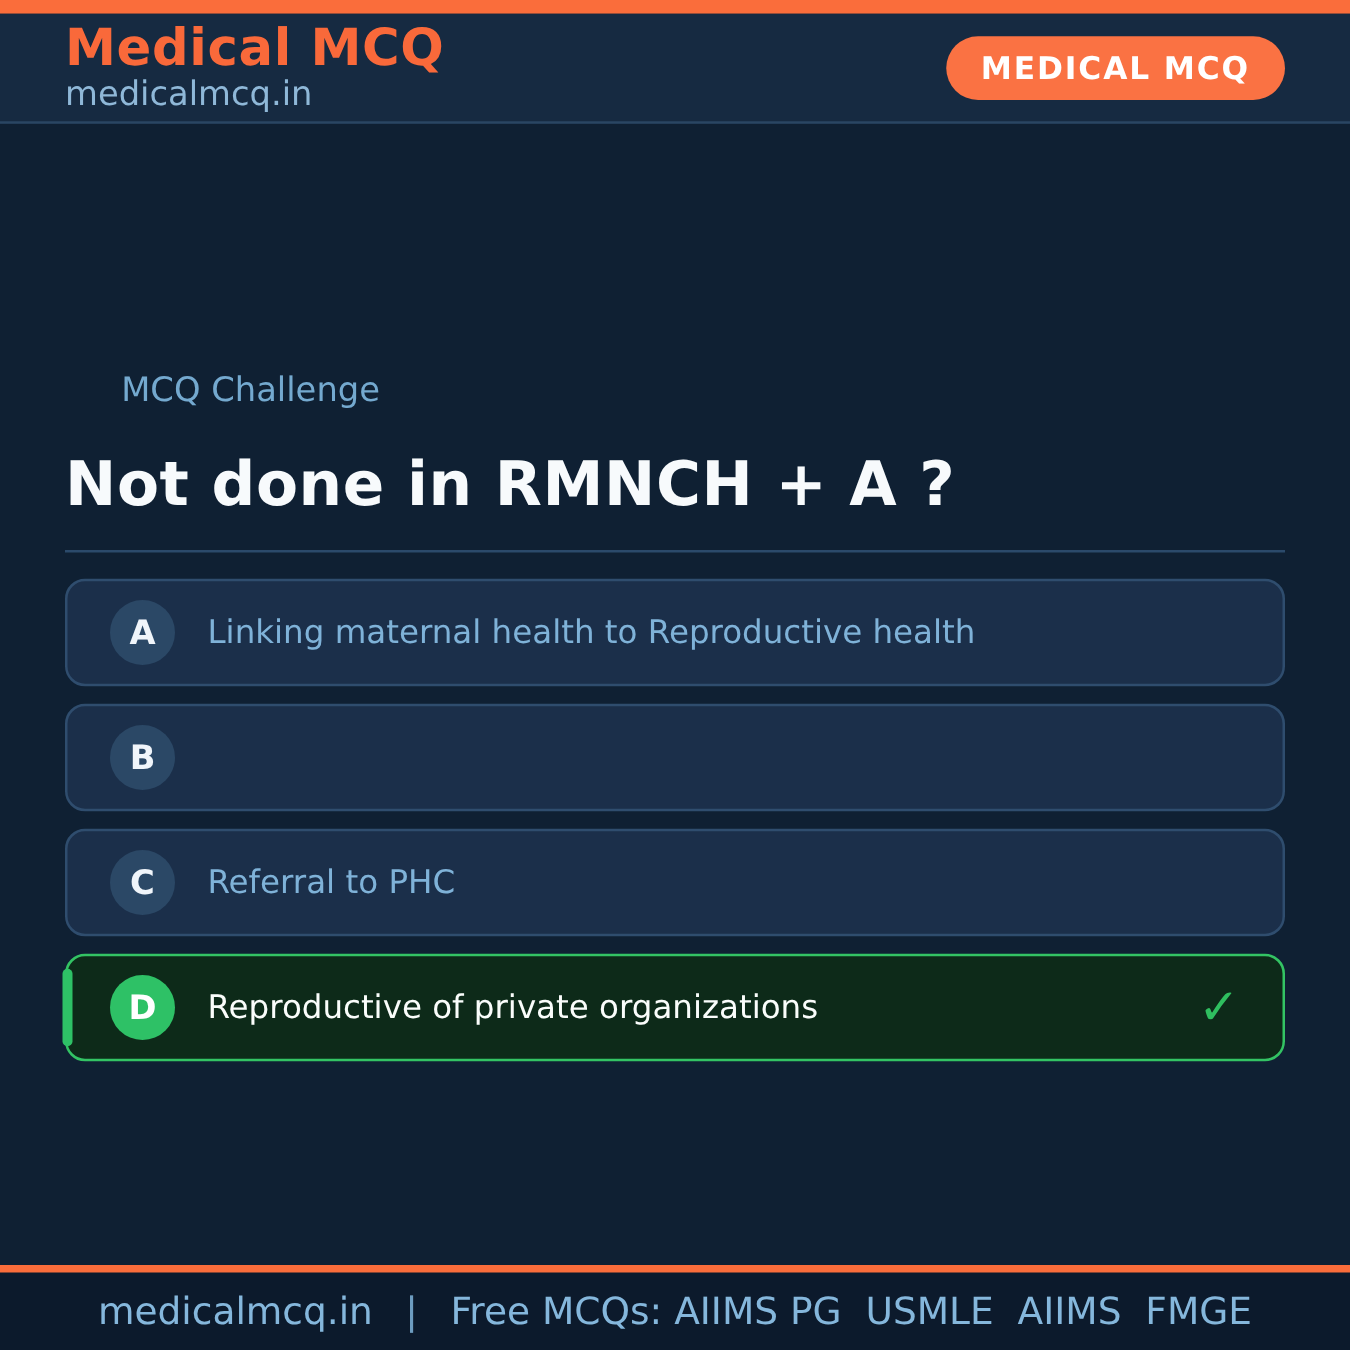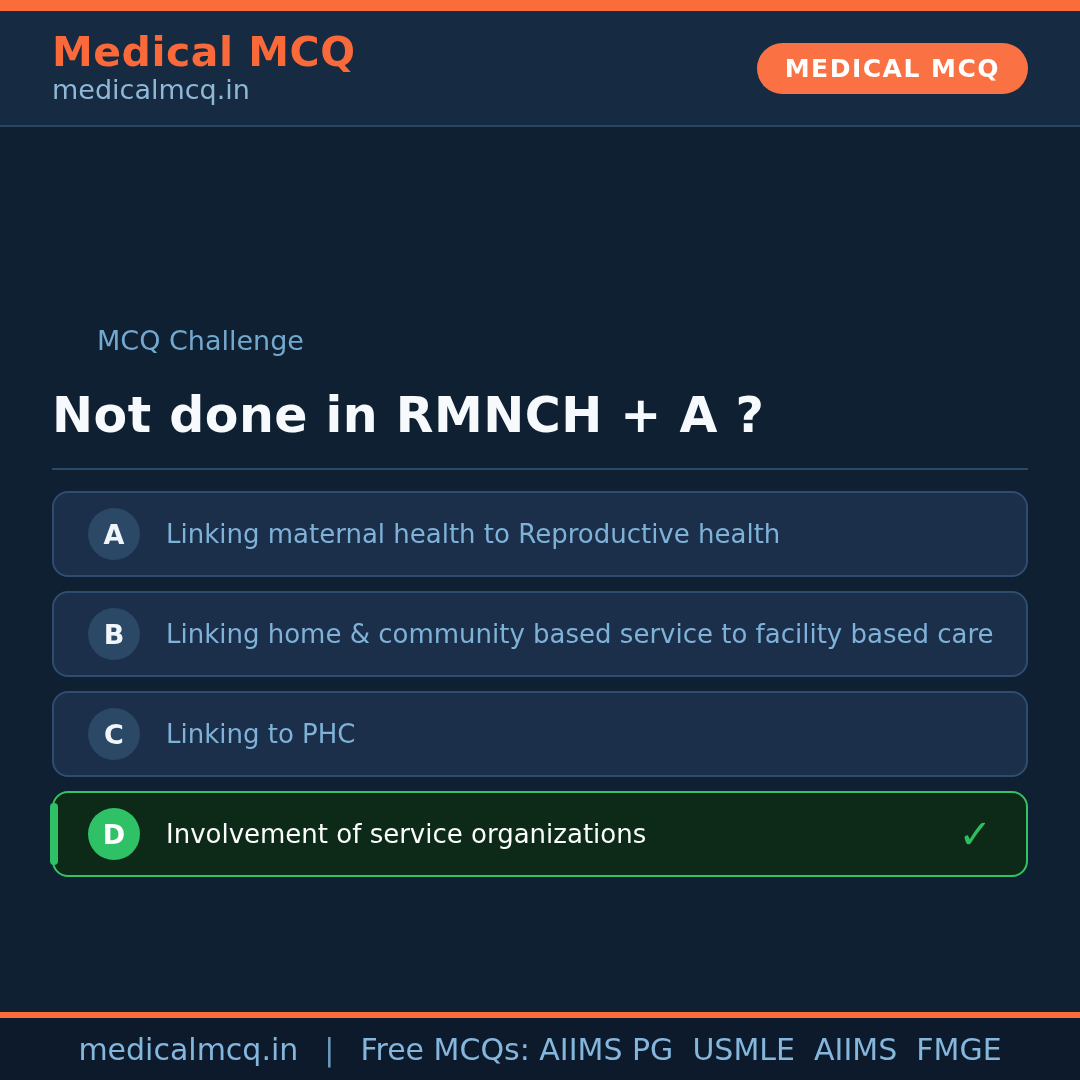--- a/index.html
+++ b/index.html
@@ -24,21 +24,21 @@
   
   .top-strip {
     height: 11px;
     width: 100%;
     background: #fa6d3b;
     flex: 0 0 auto;
   }
 
   
   .header {
-    height: 116px;
+    height: 88px;
     flex: 0 0 auto;
     background: #162a41;
     border-bottom: 2px solid #2a4663;
     display: flex;
     align-items: center;
     justify-content: space-between;
     padding: 0 52px;
     gap: 47px;
   }
   .brand-title {
@@ -193,32 +193,31 @@
     <div class="question-title">Not done in RMNCH + A ?</div>
     <hr class="divider">
 
     <div class="option-card">
       <div class="option-badge">A</div>
       <div class="option-text">Linking maternal health to Reproductive health</div>
     </div>
 
     <div class="option-card">
       <div class="option-badge">B</div>
-      <div class="option-text">Linking home &amp; community based service to facility based care</div>
     </div>
 
     <div class="option-card">
       <div class="option-badge">C</div>
-      <div class="option-text">Linking to PHC</div>
+      <div class="option-text">Referral to PHC</div>
     </div>
 
     <div class="option-card correct">
       <div class="accent-bar"></div>
       <div class="option-badge">D</div>
-      <div class="option-text">Involvement of service organizations</div>
+      <div class="option-text">Reproductive of private organizations</div>
       <div class="check-icon">✓</div>
     </div>
   </div>
 
   <div class="footer">
     <span class="footer-text">medicalmcq.in</span>
     <span class="footer-text footer-sep">|</span>
     <span class="footer-text">Free MCQs: AIIMS PG  USMLE  AIIMS  FMGE</span>
   </div>
 

